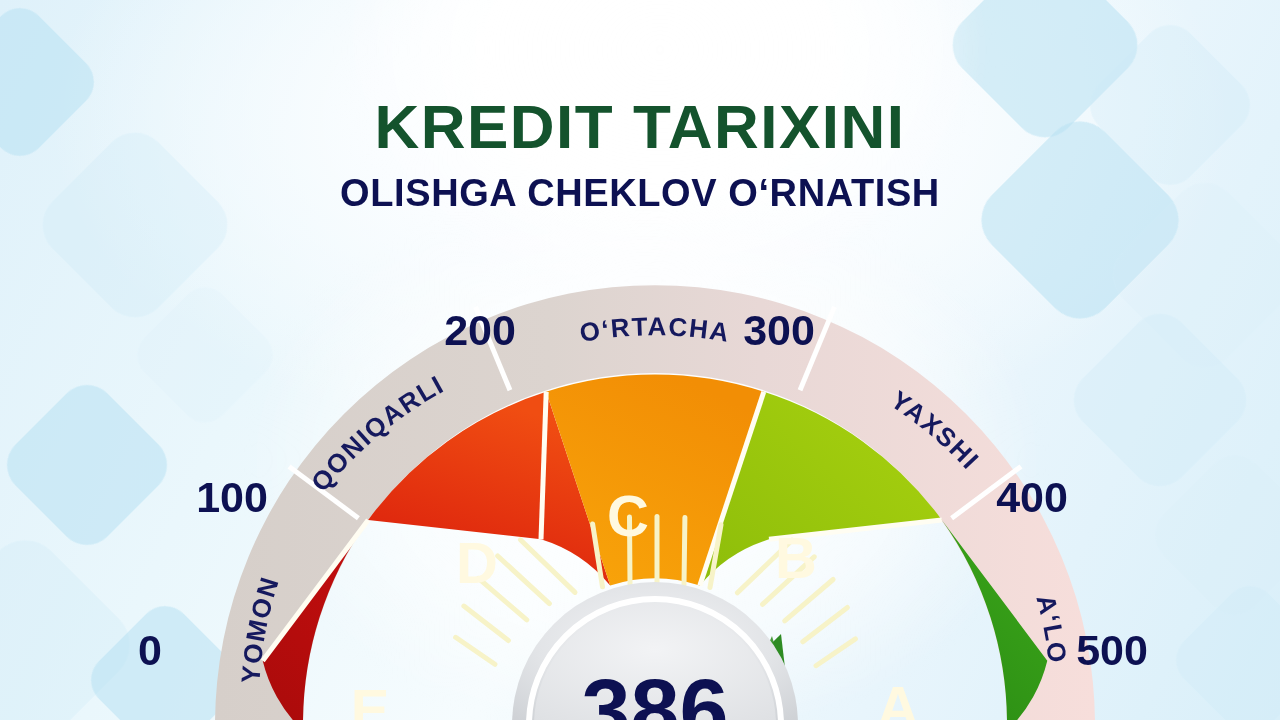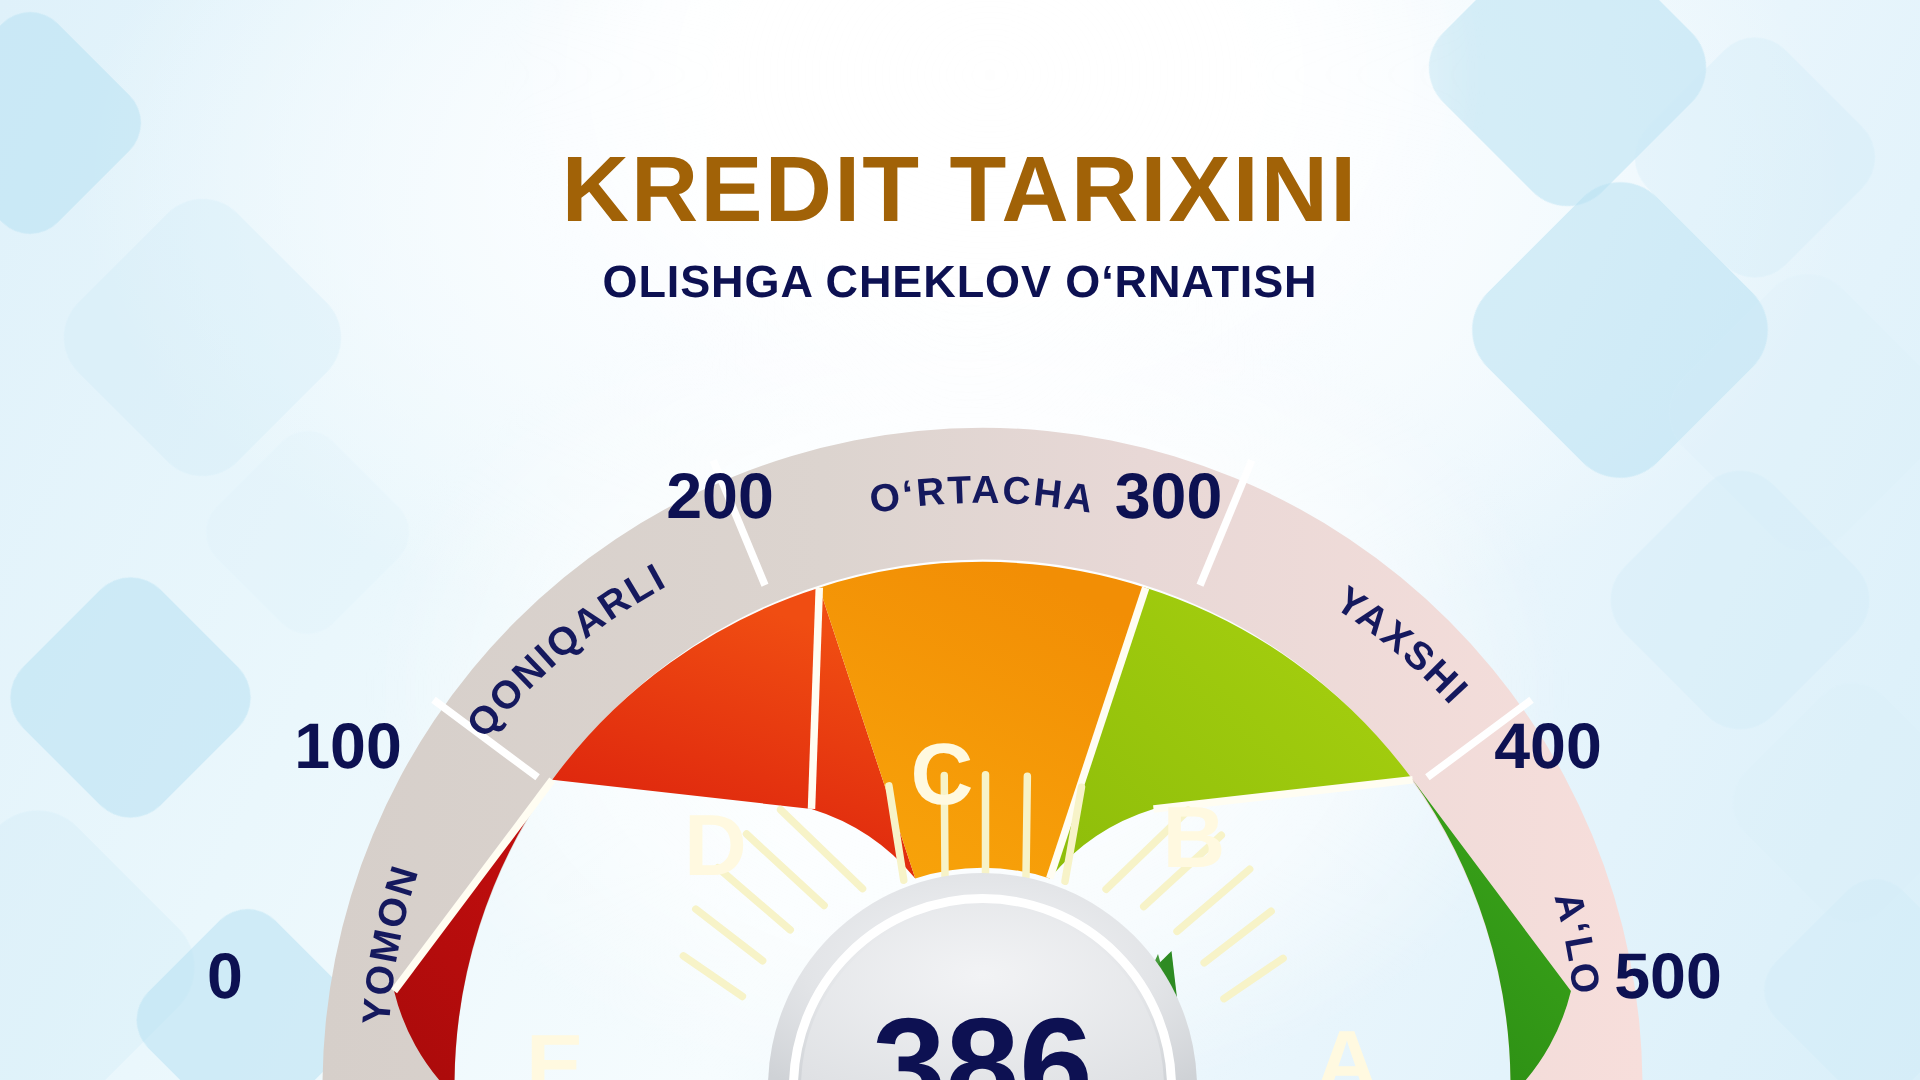--- a/index.html
+++ b/index.html
@@ -36,25 +36,25 @@
     filter:blur(6px);
   }
 
   
   .title-block{
     position:absolute;left:0;right:0;top:96px;text-align:center;
     z-index:6;
   }
   .title-main{
     font-size:62px;font-weight:700;letter-spacing:1.5px;
-    color:#a16207;line-height:1;margin:0;
+    color:#14532d;line-height:1;margin:0;
     font-family:"Liberation Sans", sans-serif;
   }
   .title-sub{
-    font-size:30px;font-weight:700;letter-spacing:.6px;
+    font-size:38px;font-weight:700;letter-spacing:.6px;
     color:#0d1152;line-height:1;margin:16px 0 0 0;
   }
 
   
   #gauge-wrap{
     position:absolute;left:0;top:0;width:1280px;height:720px;z-index:5;
   }
   svg{display:block;}
 
   .tick-num{

